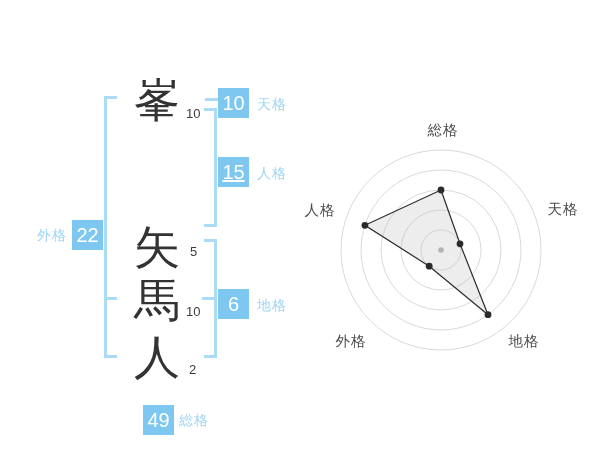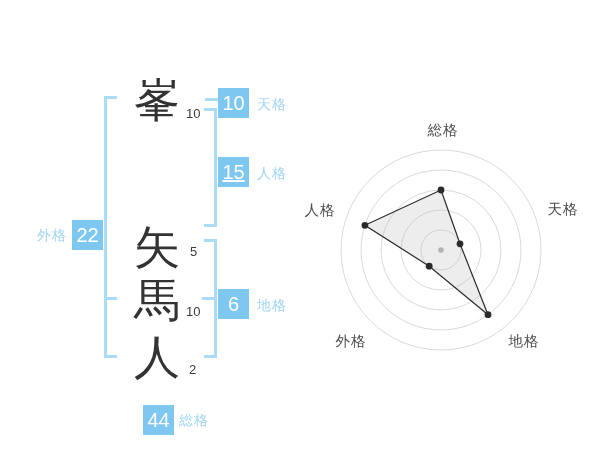--- a/index.html
+++ b/index.html
@@ -98,21 +98,21 @@
 
   <div class="badge jinkaku">15</div>
   <div class="kaku-label jinkaku">人格</div>
 
   <div class="badge chikaku">6</div>
   <div class="kaku-label chikaku">地格</div>
 
   <div class="kaku-label gaikaku">外格</div>
   <div class="badge gaikaku">22</div>
 
-  <div class="badge soukaku">44</div>
+  <div class="badge soukaku">49</div>
   <div class="kaku-label soukaku">総格</div>
 
   <div id="radar"><svg width="300" height="250" viewBox="0 0 300 250">
         <circle cx="146" cy="138" r="20" fill="none" stroke="#d9d9d9" stroke-width="1"></circle>
         <circle cx="146" cy="138" r="40" fill="none" stroke="#d9d9d9" stroke-width="1"></circle>
         <circle cx="146" cy="138" r="60" fill="none" stroke="#d9d9d9" stroke-width="1"></circle>
         <circle cx="146" cy="138" r="80" fill="none" stroke="#d9d9d9" stroke-width="1"></circle>
         <circle cx="146" cy="138" r="100" fill="none" stroke="#d9d9d9" stroke-width="1"></circle>
         <polygon points="146.0,78.0 165.0,131.8 193.0,202.7 134.2,154.2 69.9,113.3" fill="rgba(190,190,190,0.28)" stroke="#2b2b2b" stroke-width="1.2"></polygon>
         <circle cx="146" cy="138" r="2.8" fill="#b3b3b3"></circle>

